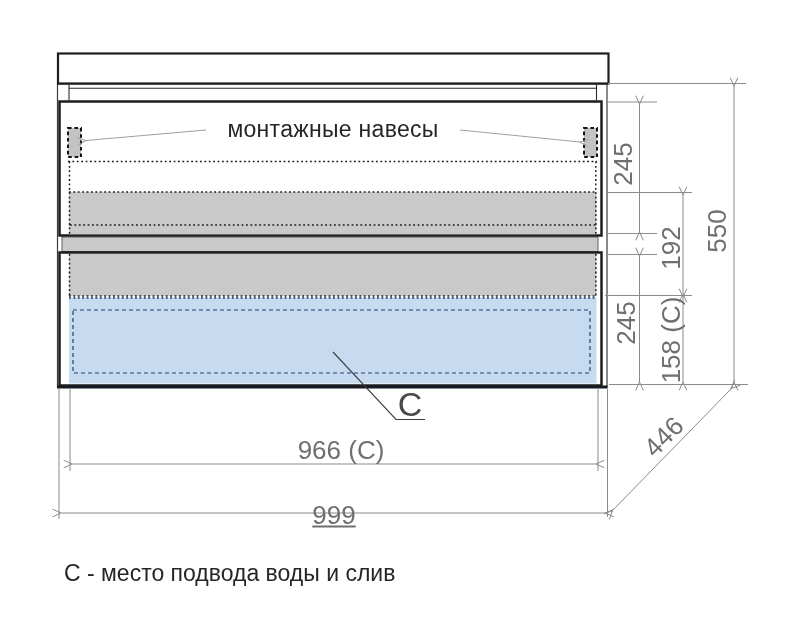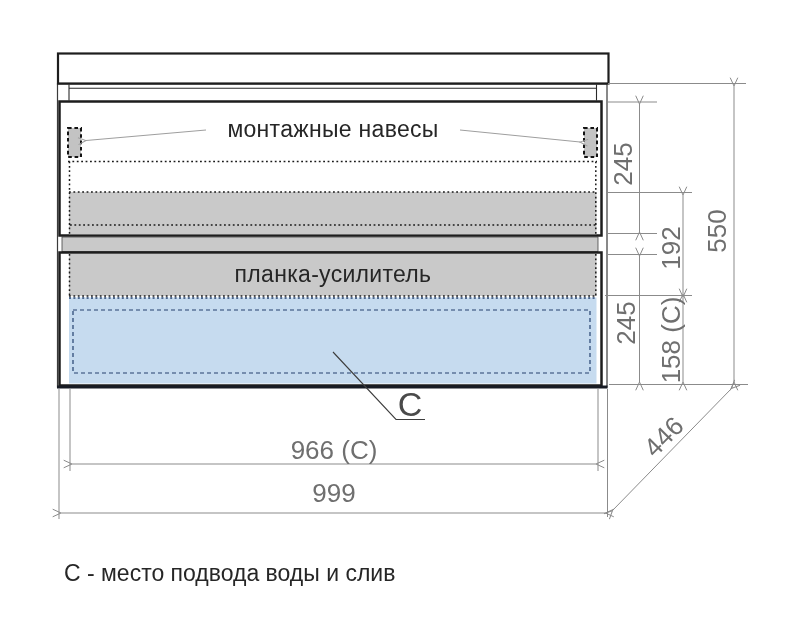--- a/index.html
+++ b/index.html
@@ -106,35 +106,34 @@
       <line x1="683" y1="297" x2="683" y2="382" marker-start="url(#arr)" marker-end="url(#arr)"></line>
       <line x1="734" y1="86" x2="734" y2="382" marker-start="url(#arr)" marker-end="url(#arr)"></line>
       <line x1="72" y1="464" x2="596" y2="464" marker-start="url(#arr)" marker-end="url(#arr)"></line>
       <line x1="61" y1="513" x2="605.5" y2="513" marker-start="url(#arr)" marker-end="url(#arr)"></line>
       <line x1="731.5" y1="388.5" x2="612.5" y2="510.5" marker-start="url(#arr)" marker-end="url(#arr)"></line>
     </g>
   </svg>
 
   <div class="txt lbl" style="left:333px;top:129px;">монтажные навесы</div>
 
-  <div class="txt lbl" style="left:333px;top:274px;">планка-усилитель</div>
 
   <div class="txt cmark" style="left:410px;top:404px;">C</div>
 
   <div class="txt dim v" style="left:623px;top:164px;">245</div>
 
   <div class="txt dim v" style="left:671px;top:248px;">192</div>
 
   <div class="txt dim v" style="left:626px;top:323px;">245</div>
 
   <div class="txt dim v" style="left:671px;top:340px;">158 (C)</div>
 
   <div class="txt dim v" style="left:717px;top:231px;">550</div>
 
   <div class="txt dim d" style="left:664px;top:437px;">446</div>
 
-  <div class="txt dim" style="left:334px;top:450px;">966 (C)</div>
+  <div class="txt dim" style="left:341px;top:450px;">966 (C)</div>
 
-  <div class="txt dim" style="left:334px;top:493px;">999</div>
+  <div class="txt dim" style="left:334px;top:515px;text-decoration:underline;">999</div>
 
   <div class="txt caption" style="left:64px;top:560px;">С - место подвода воды и слив</div>
 
 </div>
 
 </body></html>

